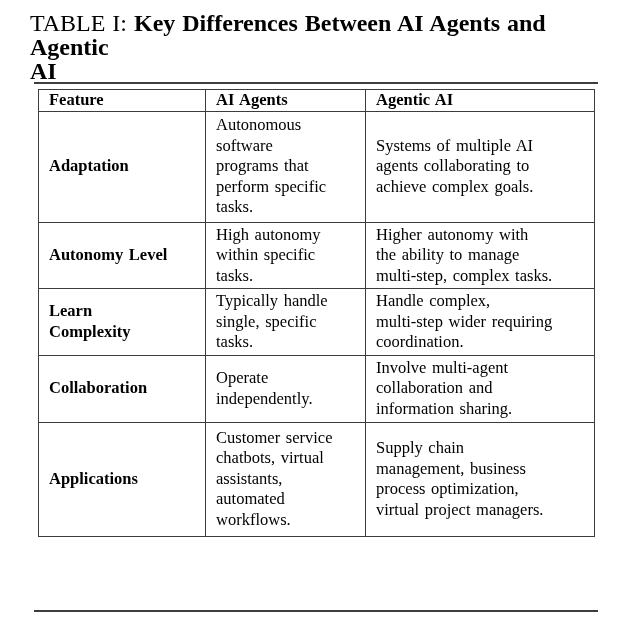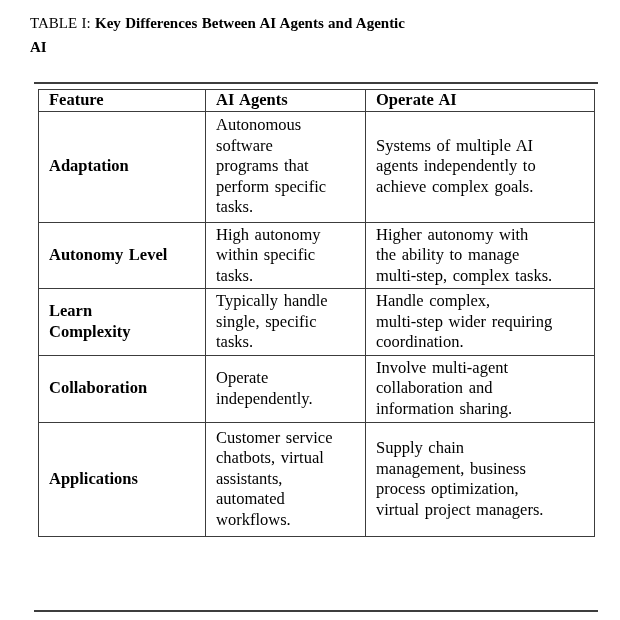--- a/index.html
+++ b/index.html
@@ -13,21 +13,21 @@
     height: 620px;
     font-family: "Liberation Serif", "DejaVu Serif", serif;
     color: #000000;
     overflow: hidden;
   }
   .caption {
     position: absolute;
     left: 30px;
     top: 11px;
     width: 586px;
-    font-size: 15px;
+    font-size: 24px;
     line-height: 24px;
     word-spacing: 0.04em;
   }
   .caption .prefix {
     font-weight: normal;
   }
   .caption .title {
     font-weight: bold;
     white-space: pre-line;
   }
@@ -89,33 +89,33 @@
 <table class="cmp">
   <colgroup>
     <col style="width:167px">
     <col style="width:160px">
     <col style="width:229px">
   </colgroup>
   <thead>
     <tr>
       <th>Feature</th>
       <th>AI Agents</th>
-      <th>Operate AI</th>
+      <th>Agentic AI</th>
     </tr>
   </thead>
   <tbody>
     <tr class="r-definition">
       <td class="feature">Adaptation</td>
       <td>Autonomous
 software
 programs that
 perform specific
 tasks.</td>
       <td>Systems of multiple AI
-agents independently to
+agents collaborating to
 achieve complex goals.</td>
     </tr>
     <tr class="r-autonomy">
       <td class="feature">Autonomy Level</td>
       <td>High autonomy
 within specific
 tasks.</td>
       <td>Higher autonomy with
 the ability to manage
 multi-step, complex tasks.</td>

